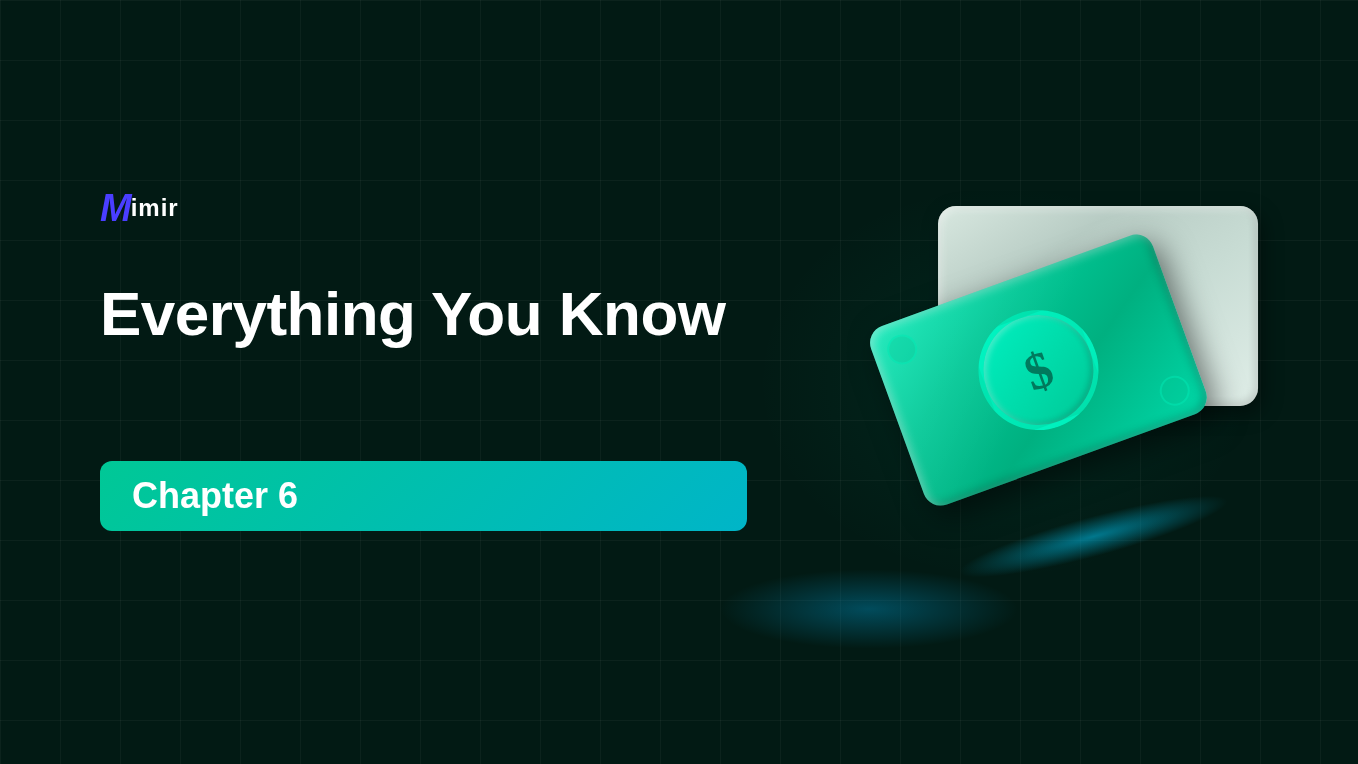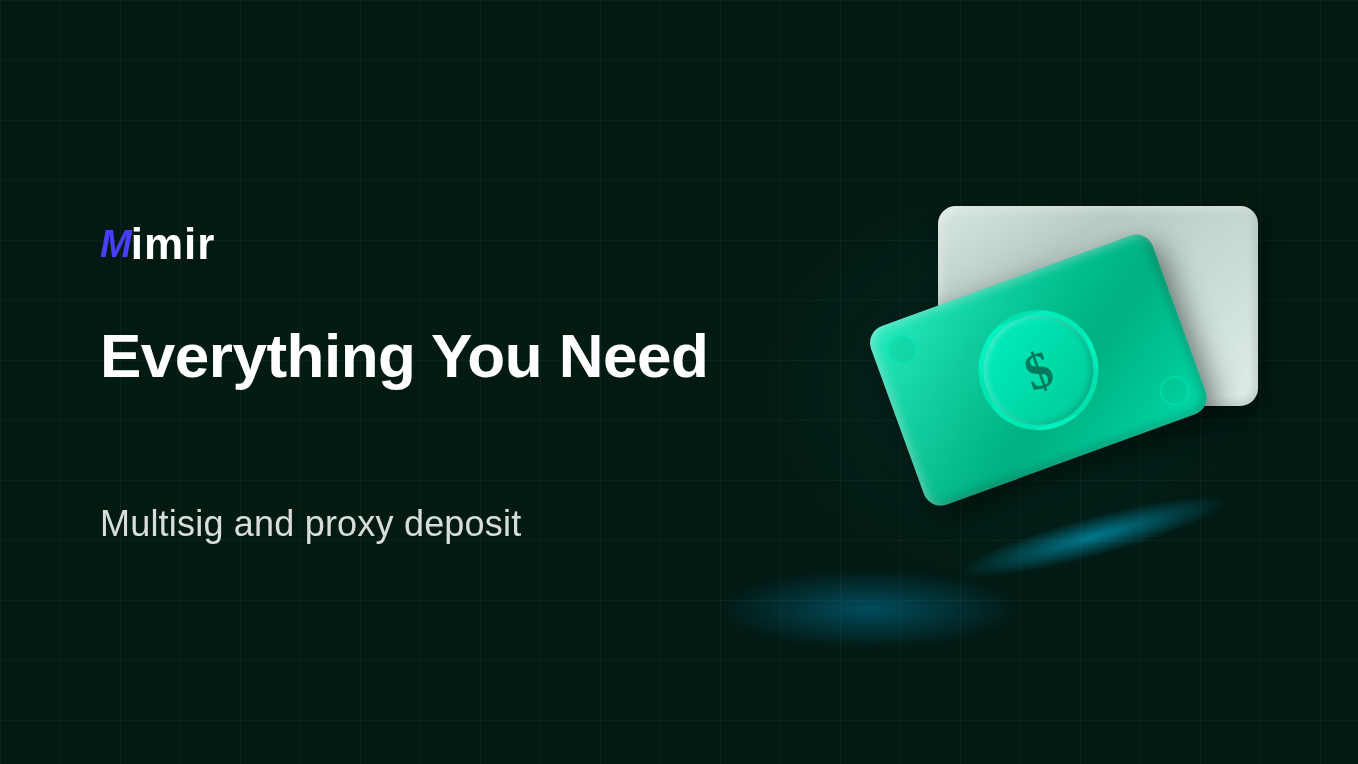--- a/index.html
+++ b/index.html
@@ -84,21 +84,21 @@
     .logo-m {
       font-size: 38px;
       font-weight: 900;
       color: #4a3eff;
       letter-spacing: -1px;
       line-height: 1;
       font-style: italic;
     }
 
     .logo-text {
-      font-size: 44px;
+      font-size: 24px;
       font-weight: 700;
       color: #ffffff;
       letter-spacing: 1px;
     }
 
     .main-title {
       font-size: 62px;
       font-weight: 800;
       color: #ffffff;
       line-height: 1.12;
@@ -285,26 +285,28 @@
   <div class="bottom-glow"></div>
 
   <div class="content-left">
 
     <div class="logo">
       <span class="logo-m">M</span>
       <span class="logo-text">imir</span>
     </div>
 
     <h1 class="main-title">
-      <span>Everything You Need</span><br>
+      <span>Everything You Know</span><br>
       <br>
     </h1>
 
-
-    <p class="subtitle">Multisig and proxy deposit</p>
+    <div class="chapter-badge">
+      <span class="chapter-badge-text">Chapter 6</span>
+    </div>
+
 
   </div>
 
   <div class="content-right">
     <div class="money-illustration">
 
       <div class="bill-back">
         <span class="bill-back-dollar">$</span>
       </div>
 

